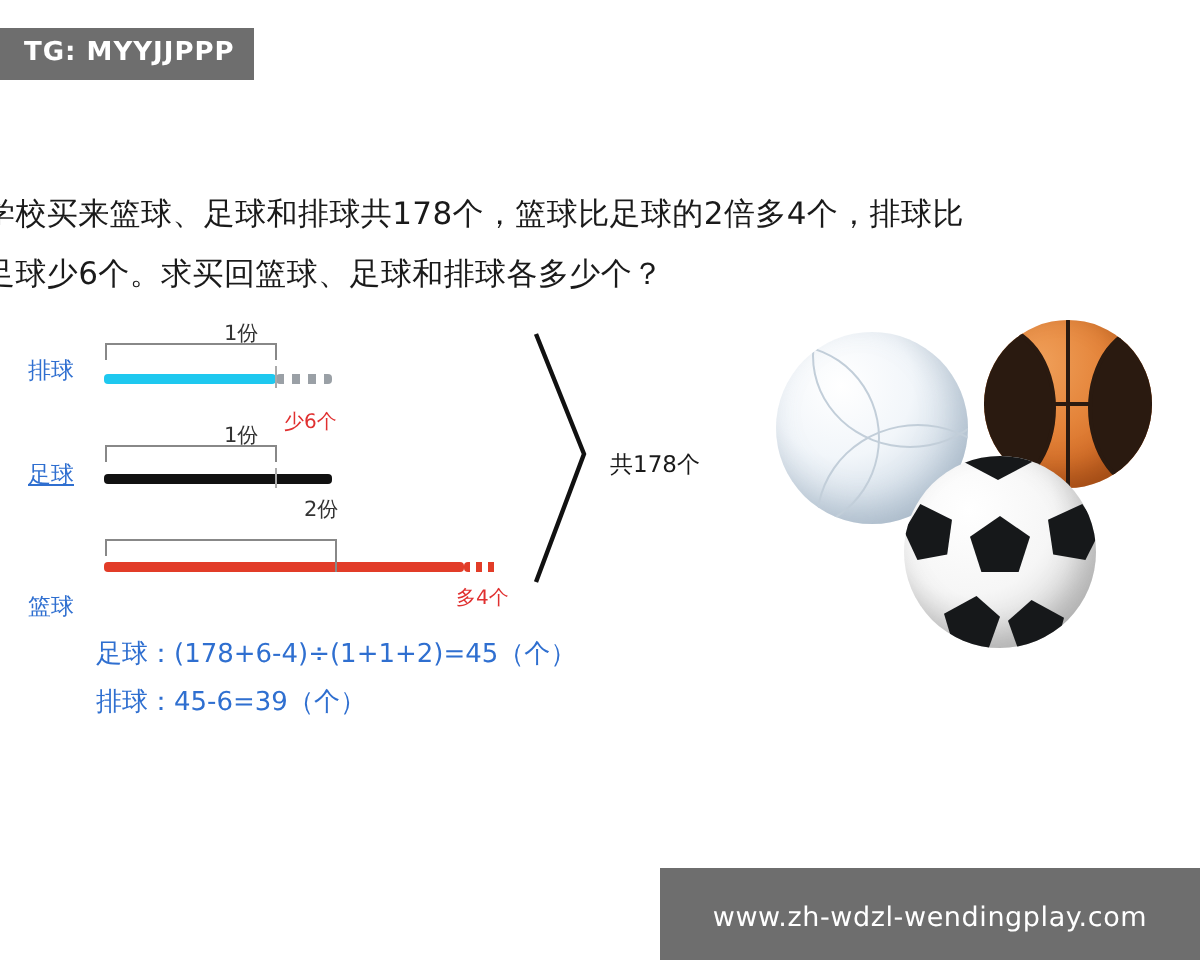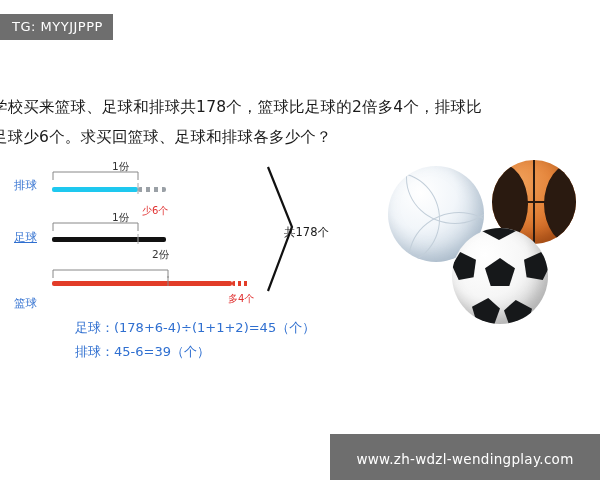--- a/index.html
+++ b/index.html
@@ -14,21 +14,21 @@
     overflow: hidden;
     position: relative;
   }
   .tg-badge {
     position: absolute;
     left: 0;
     top: 14px;
     background: #6e6e6e;
     color: #ffffff;
     font-size: 13px;
-    font-weight: normal;
+    font-weight: bold;
     padding: 5px 10px 6px 12px;
     letter-spacing: 0.5px;
     font-family: "DejaVu Sans", "Liberation Sans", sans-serif;
   }
   .problem {
     position: absolute;
     left: -8px;
     top: 92px;
     width: 616px;
     font-size: 15.5px;
@@ -96,36 +96,35 @@
 
   .brace-svg {
     position: absolute;
     left: 40px;
     top: 150px;
     pointer-events: none;
   }
 
   .gong178 {
     position: absolute;
-    left: 284px;
+    left: 305px;
     top: 225px;
     font-size: 11.5px;
     color: #1a1a1a;
     white-space: nowrap;
   }
 
   
   .answers {
     position: absolute;
     left: 48px;
     top: 316px;
     color: #2f6fd0;
     font-size: 13px;
     line-height: 24px;
-    margin-left: 27px;
   }
   .answers div { white-space: nowrap; }
 
   
   .volleyball {
     position: absolute;
     left: 388px;
     top: 166px;
     width: 96px;
     height: 96px;

